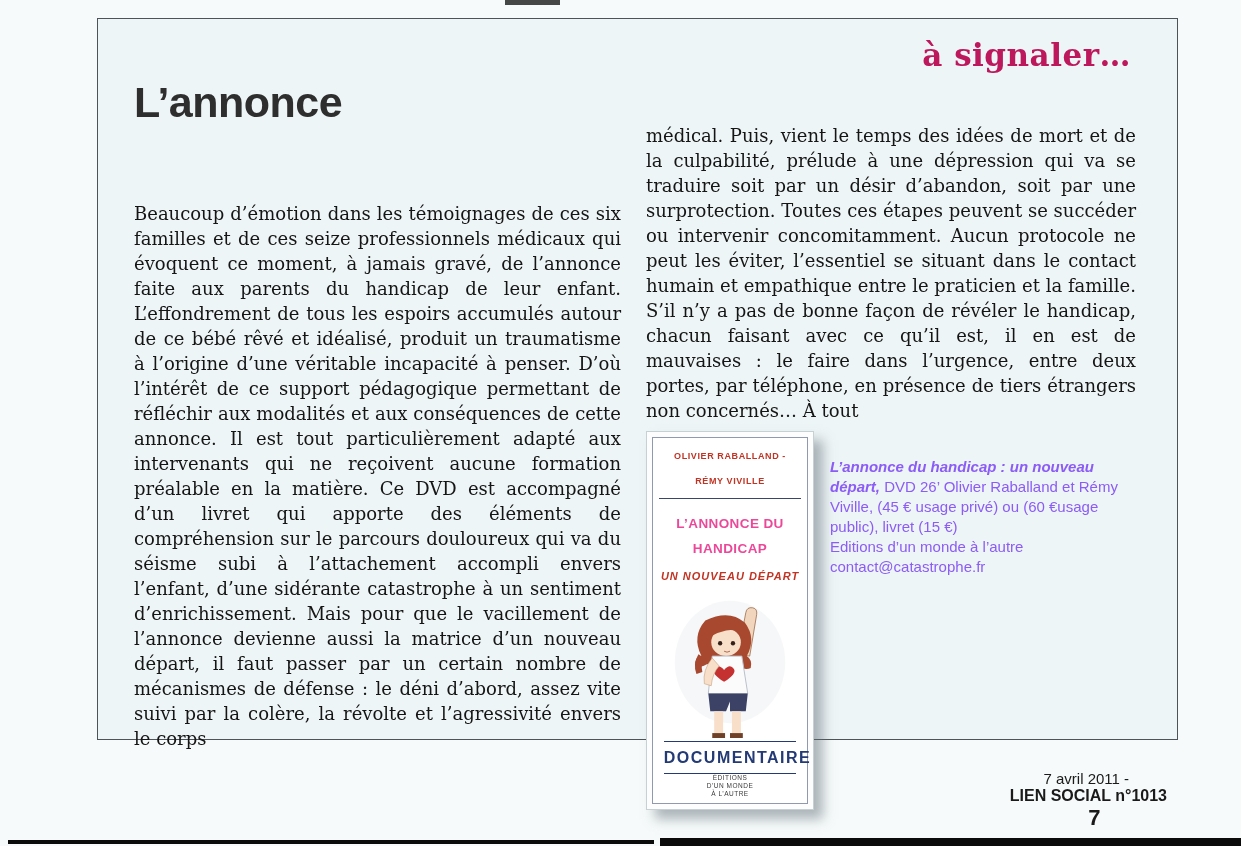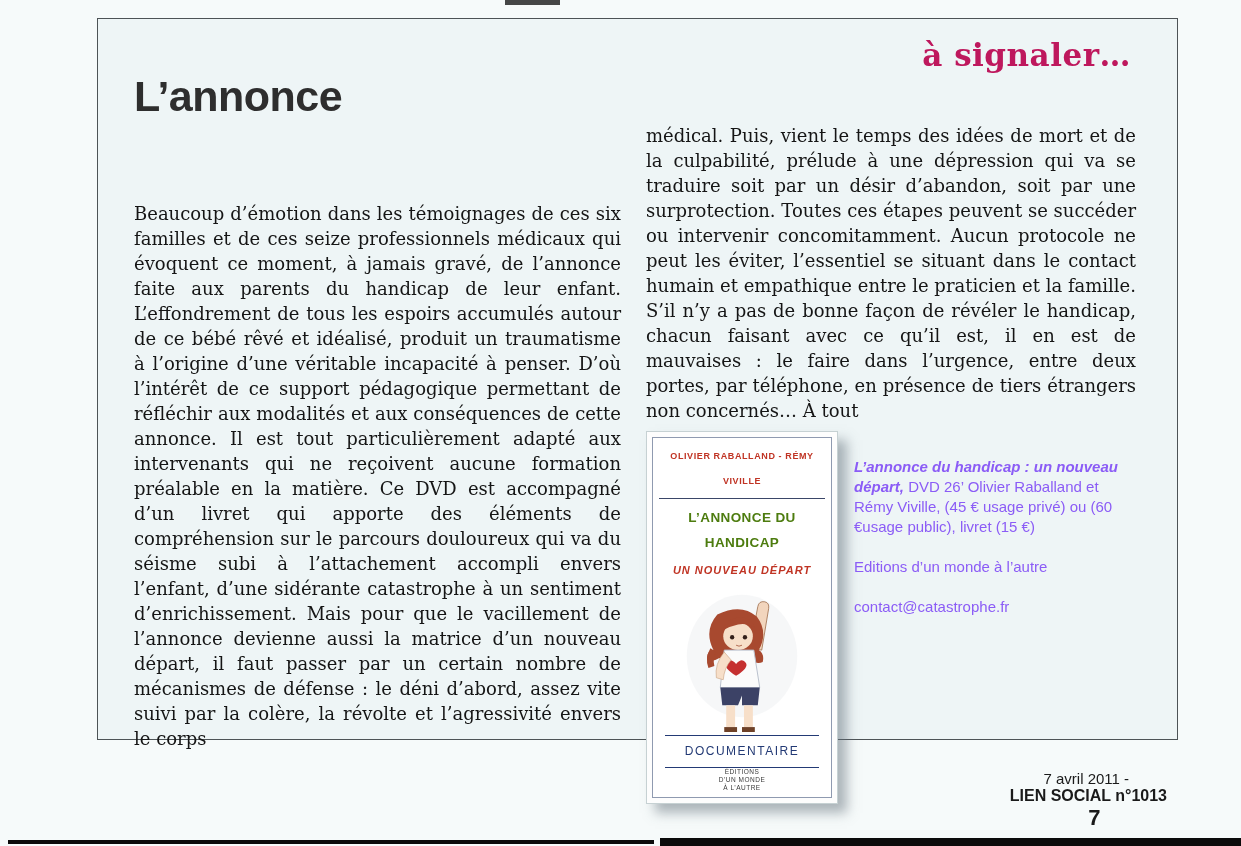--- a/index.html
+++ b/index.html
@@ -11,76 +11,76 @@
   .frame {
     position:absolute; left:97px; top:18px; width:1081px; height:722px;
     border:1px solid #4d5356; background:#eef5f6;
   }
   .tagline {
     position:absolute; top:18px; right:46px;
     font-family:"DejaVu Serif", serif; font-weight:bold;
     font-size:31px; color:#be185d; letter-spacing:0.5px;
   }
   .title {
-    position:absolute; left:36px; top:52px;
+    position:absolute; left:36px; top:58px;
     font-family:"Liberation Sans", sans-serif; font-weight:bold;
     font-size:43px; line-height:50px; color:#2e2e2e; letter-spacing:-0.5px;
   }
   .title .tl { display:block; }
   .col {
     position:absolute;
     font-family:"DejaVu Serif", serif; font-size:18px; line-height:25px;
     color:#151515; text-align:justify;
   }
   .col-left  { left:36px;  top:182px; width:487px; }
   .col-right { left:548px; top:104px; width:490px; }
   .body-p { text-align:justify; }
 
   
   .cover-wrap {
-    float:left; width:192px; margin:8px 16px 10px 0;
+    float:left; width:168px; margin:8px 16px 10px 0;
     background:#fdfdfd; padding:5px; border:1px solid #c6d1d3;
     box-shadow:9px 9px 11px rgba(100,114,124,0.5);
   }
   .cover-inner {
     border:1px solid #8f9ab0; background:#ffffff; text-align:center;
     font-family:"Liberation Sans", sans-serif;
   }
   .cover-authors {
     font-size:9px; font-weight:bold; color:#c03424; letter-spacing:0.6px;
     padding:6px 2px 4px; border-bottom:1px solid #3a4668; margin:0 6px;
   }
   .cover-title {
-    font-size:13.5px; font-weight:bold; color:#4d7c0f;
-    letter-spacing:0.4px; margin-top:6px;
+    font-size:13.5px; font-weight:bold; color:#ec4899;
+    letter-spacing:0.4px; margin-top:12px;
   }
   .cover-subtitle {
     font-size:11px; font-weight:bold; font-style:italic; color:#c03424;
     letter-spacing:1px; margin-top:3px;
   }
   .cover-art { height:148px; margin-top:2px; }
   .cover-genre {
     width:86%; margin:2px auto 0; padding:3px 0;
     border-top:1px solid #233a75; border-bottom:1px solid #233a75;
-    font-size:12px; font-weight:normal; color:#233a75; letter-spacing:1.5px;
+    font-size:16px; font-weight:bold; color:#233a75; letter-spacing:1.5px;
   }
   .cover-publisher {
     font-size:6.5px; line-height:8px; color:#3a3a3a; letter-spacing:0.5px;
     padding-bottom:5px;
   }
   .cover-publisher span { display:block; }
 
   .beside { }
   .caption {
     margin-top:34px;
     font-family:"Liberation Sans", sans-serif;
     font-size:15px; line-height:20px; color:#8b5cf6; text-align:left;
   }
   .cap-lead { font-weight:bold; font-style:italic; }
-  .cap-line { display:block;margin-top:20px; }
+  .cap-line { display:block; }
 
   .footer {
     position:absolute; top:770px; right:74px;
     font-family:"Liberation Sans", sans-serif; color:#1a1a1a;
     display:flex; align-items:center; white-space:pre;flex-direction:column;
   }
   .f-date { font-size:15px; }
   .f-mag  { font-size:16px; font-weight:bold; }
   .f-page { font-size:22px; font-weight:bold; margin-left:12px; }
 

